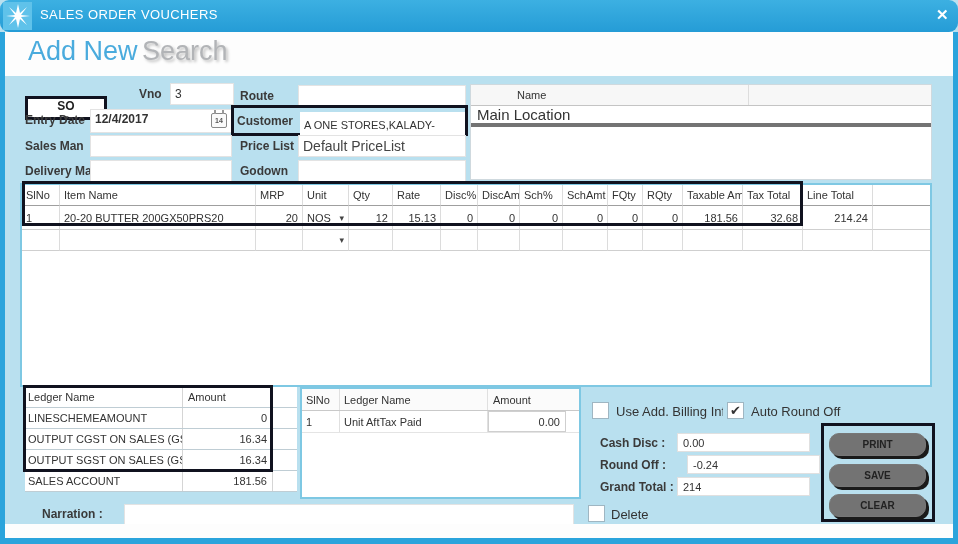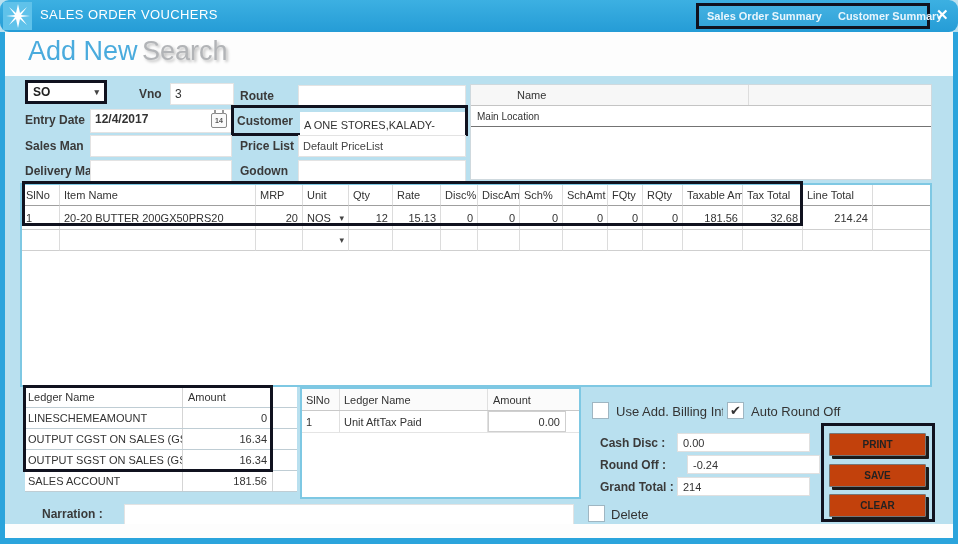--- a/index.html
+++ b/index.html
@@ -23,42 +23,42 @@
   .tabstrip { position:absolute; left:0; top:32px; width:958px; height:44px; background:#fdfdfd; }
   .tab-add { position:absolute; left:28px; top:4px; font-size:27px; color:#4aabdd; cursor:pointer; }
   .tab-search { position:absolute; left:142px; top:4px; font-size:27px; color:#b2b4b7;
                 text-shadow:2px 2px 3px rgba(0,0,0,0.25); cursor:pointer; }
 
   
   .main { position:absolute; left:0; top:76px; width:958px; height:448px; background:#b9e0ef; }
   .lbl { position:absolute; font-size:12px; font-weight:bold; color:#3a3a3a; white-space:nowrap; }
   .inp { position:absolute; background:#fff; border:1px solid #e3e3e3; font-size:12px; color:#333;
          padding:2px 4px; font-family:"Liberation Sans",sans-serif; }
-  .combo { position:absolute; left:25px; top:4px; width:82px; height:24px; background:#fff;
+  .combo { position:absolute; left:25px; top:20px; width:82px; height:24px; background:#fff;
            border:3px solid #10121f; display:flex; align-items:center; justify-content:space-between;
-           padding:0 5px; font-size:12px; font-weight:bold; color:#222; cursor:pointer; }
+           padding:0 5px; font-size:12px; font-weight:bold; color:#222; cursor:pointer;flex-direction:column; }
   .caret { font-size:9px; color:#444; }
   .cal { position:absolute; right:4px; top:3px; width:16px; height:15px; border:1px solid #888;
          border-radius:2px; background:#fafafa; font-size:7px; color:#555; text-align:center;
          line-height:14px; cursor:pointer; }
   .cal-rings { position:absolute; top:-4px; left:2px; width:10px; height:4px;
                border-left:2px solid #999; border-right:2px solid #999; }
   .cust-box { position:absolute; left:231px; top:29px; width:237px; height:31px; border:3px solid #10121f;
               display:flex; align-items:center; }
   .cust-box .cust-lbl { width:66px; font-size:12px; font-weight:bold; color:#3a3a3a; padding-left:3px; }
   .cust-box .cust-val { flex:1; height:100%; background:#fff; font-size:11px; color:#333;
                         display:flex; align-items:center; padding-left:4px; white-space:nowrap; overflow:hidden;margin-top:8px; }
 
   
   .loc-panel { position:absolute; left:470px; top:8px; width:462px; height:96px; background:#fff;
                border:1px solid #cfd9de; }
   .loc-head { height:21px; background:#f7f7f7; border-bottom:1px solid #c4c4c4; font-size:11px;
               color:#333; display:flex; align-items:center;padding-left:40px; }
   .loc-head .h1 { width:238px; padding-left:6px; border-right:1px solid #ddd; height:100%; display:flex; align-items:center; }
-  .loc-row { height:21px; border-bottom:1px solid #737373; font-size:10px; color:#333;
+  .loc-row { height:21px; border-bottom:4px solid #737373; font-size:15px; color:#333;
              display:flex; align-items:center; padding-left:6px; cursor:pointer; }
 
   
   .grid-panel { position:absolute; left:20px; top:107px; width:912px; height:204px; background:#fff;
                 border:2px solid #7ec8e3; }
   .g-row { display:flex; }
   .g-cell { border-right:1px solid #dcdcdc; font-size:11px; color:#333; white-space:nowrap;
             overflow:hidden; padding:0 4px; display:flex; align-items:center; }
   .g-head .g-cell { height:21px; border-bottom:1px solid #9f9f9f; color:#333; }
   .g-data .g-cell { height:24px; border-bottom:1px solid #cfcfcf; }
@@ -95,47 +95,42 @@
   
   .cb { position:absolute; width:17px; height:17px; background:#fff; border:1px solid #9fb6c2; cursor:pointer;
         display:flex; align-items:center; justify-content:center; font-size:13px; color:#333; }
   .cb-lbl { position:absolute; font-size:13px; color:#333; white-space:nowrap; cursor:default; }
   .tot-lbl { position:absolute; font-size:12px; font-weight:bold; color:#3a3a3a; }
   .tot-inp { position:absolute; width:133px; height:19px; background:#fff; border:1px solid #e0e0e0;
              font-size:11px; color:#333; padding:2px 5px; font-family:"Liberation Sans",sans-serif; }
 
   
   .btn-box { position:absolute; left:821px; top:347px; width:114px; height:99px; border:3px solid #10121f; }
-  .act-btn { position:absolute; left:5px; width:97px; height:23px; background:#c2410c; border:1px solid #777;
-             border-radius:1px; font-size:10px; font-weight:bold; color:#222; cursor:pointer;
+  .act-btn { position:absolute; left:5px; width:97px; height:23px; background:#737373; border:1px solid #777;
+             border-radius:10px; font-size:10px; font-weight:bold; color:#222; cursor:pointer;
              box-shadow:3px 3px 0 #1a1a1a; font-family:"Liberation Sans",sans-serif; }
 
   
   .strip-white { position:absolute; left:5px; top:524px; width:948px; height:14px; background:#fdfdfd; }
   .strip-blue { position:absolute; left:0; top:538px; width:958px; height:6px; background:#2ba4dc; }
   .edge-l { position:absolute; left:0; top:32px; width:5px; height:506px; background:#2ba4dc; }
   .edge-r { position:absolute; left:953px; top:32px; width:5px; height:506px; background:#2ba4dc; }
 </style>
 </head>
 <body>
 
 <div class="window">
 
   <div class="titlebar">
     <div class="logo">
       <svg viewBox="0 0 24 24">
           <path d="M12 0 L14 9 L21 3 L15 11 L24 12 L15 13 L21 21 L14 15 L12 24 L10 15 L3 21 L9 13 L0 12 L9 11 L3 3 L10 9 Z" fill="#ffffff"></path>
         </svg>
     </div>
     <span class="title-text">SALES ORDER VOUCHERS</span>
-    <div class="tb-links">
-      <span class="tb-link">Sales Order Summary</span>
-      <span class="tb-sep"></span>
-      <span class="tb-link">Customer Summary</span>
-    </div>
     <span class="close-x">✕</span>
   </div>
 
   <div class="tabstrip">
     <span class="tab-add">Add New</span>
     <span class="tab-search">Search</span>
   </div>
 
   <div class="main">
 
@@ -157,21 +152,21 @@
       </span>
     </div>
     <div class="cust-box">
       <span class="cust-lbl">Customer</span>
       <span class="cust-val">A ONE STORES,KALADY-</span>
     </div>
 
     <span class="lbl" style="left:25px; top:63px;">Sales Man</span>
     <input class="inp" style="left: 90px; top: 59px; width: 142px; height: 22px;" value="">
     <span class="lbl" style="left:240px; top:63px;">Price List</span>
-    <input class="inp" style="left: 298px; top: 59px; width: 168px; height: 22px; font-size: 11px; color: rgb(68, 68, 68);" value="Default PriceList">
+    <input class="inp" style="left: 298px; top: 59px; width: 168px; height: 22px; font-size: 14px; color: rgb(68, 68, 68);" value="Default PriceList">
 
     <span class="lbl" style="left:25px; top:88px;">Delivery Man</span>
     <input class="inp" style="left: 90px; top: 84px; width: 142px; height: 22px;" value="">
     <span class="lbl" style="left:240px; top:88px;">Godown</span>
     <input class="inp" style="left: 298px; top: 84px; width: 168px; height: 22px;" value="">
 
     <div class="loc-panel">
       <div class="loc-head">
         <span class="h1">Name</span>
       </div>

